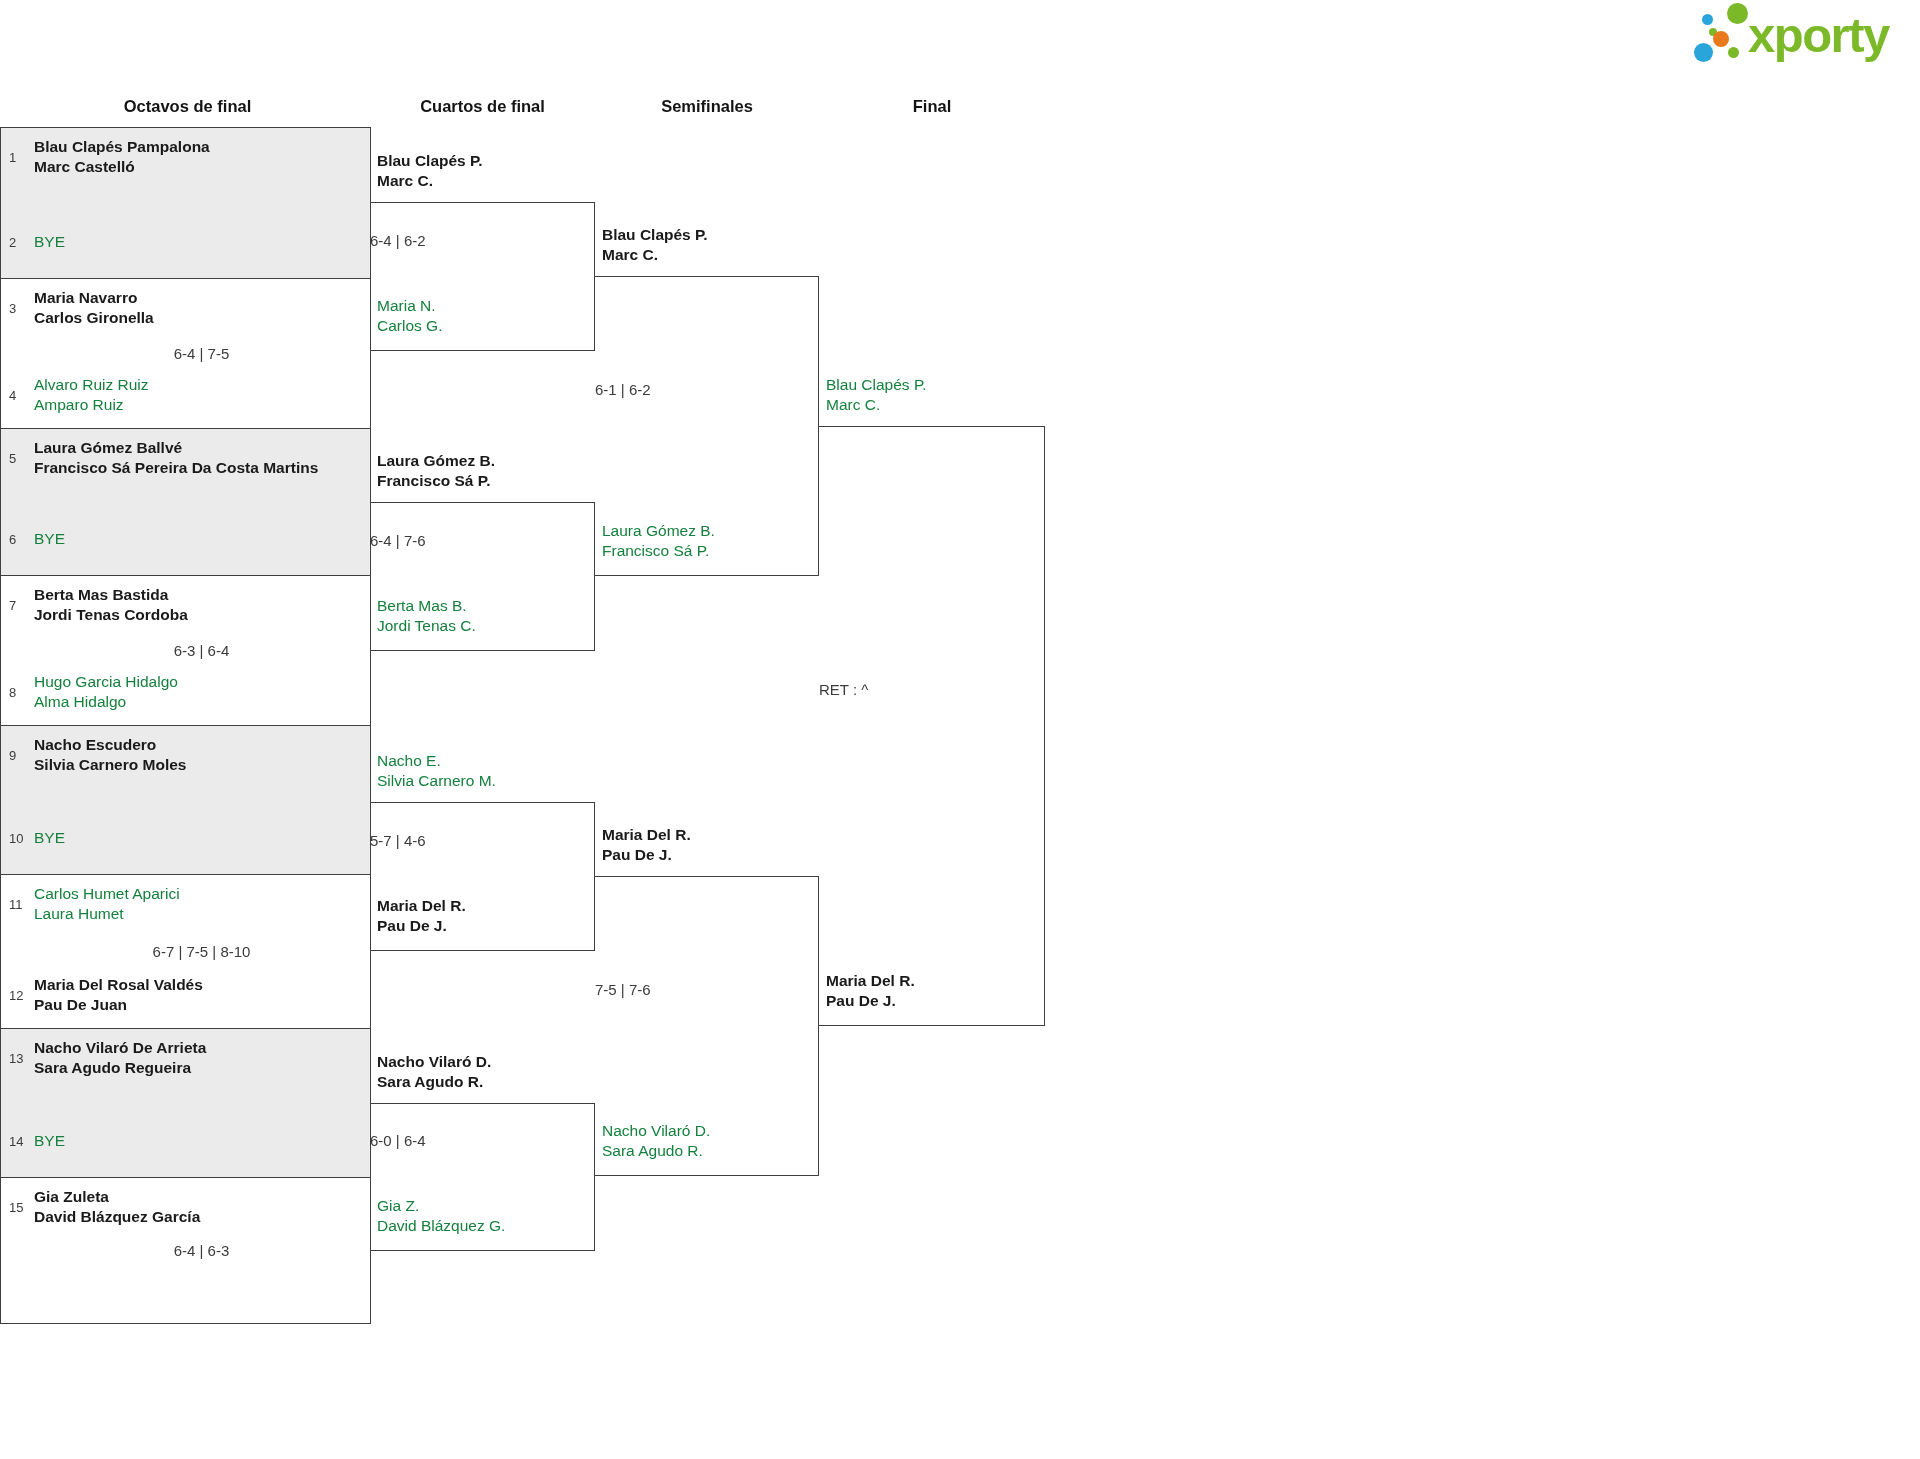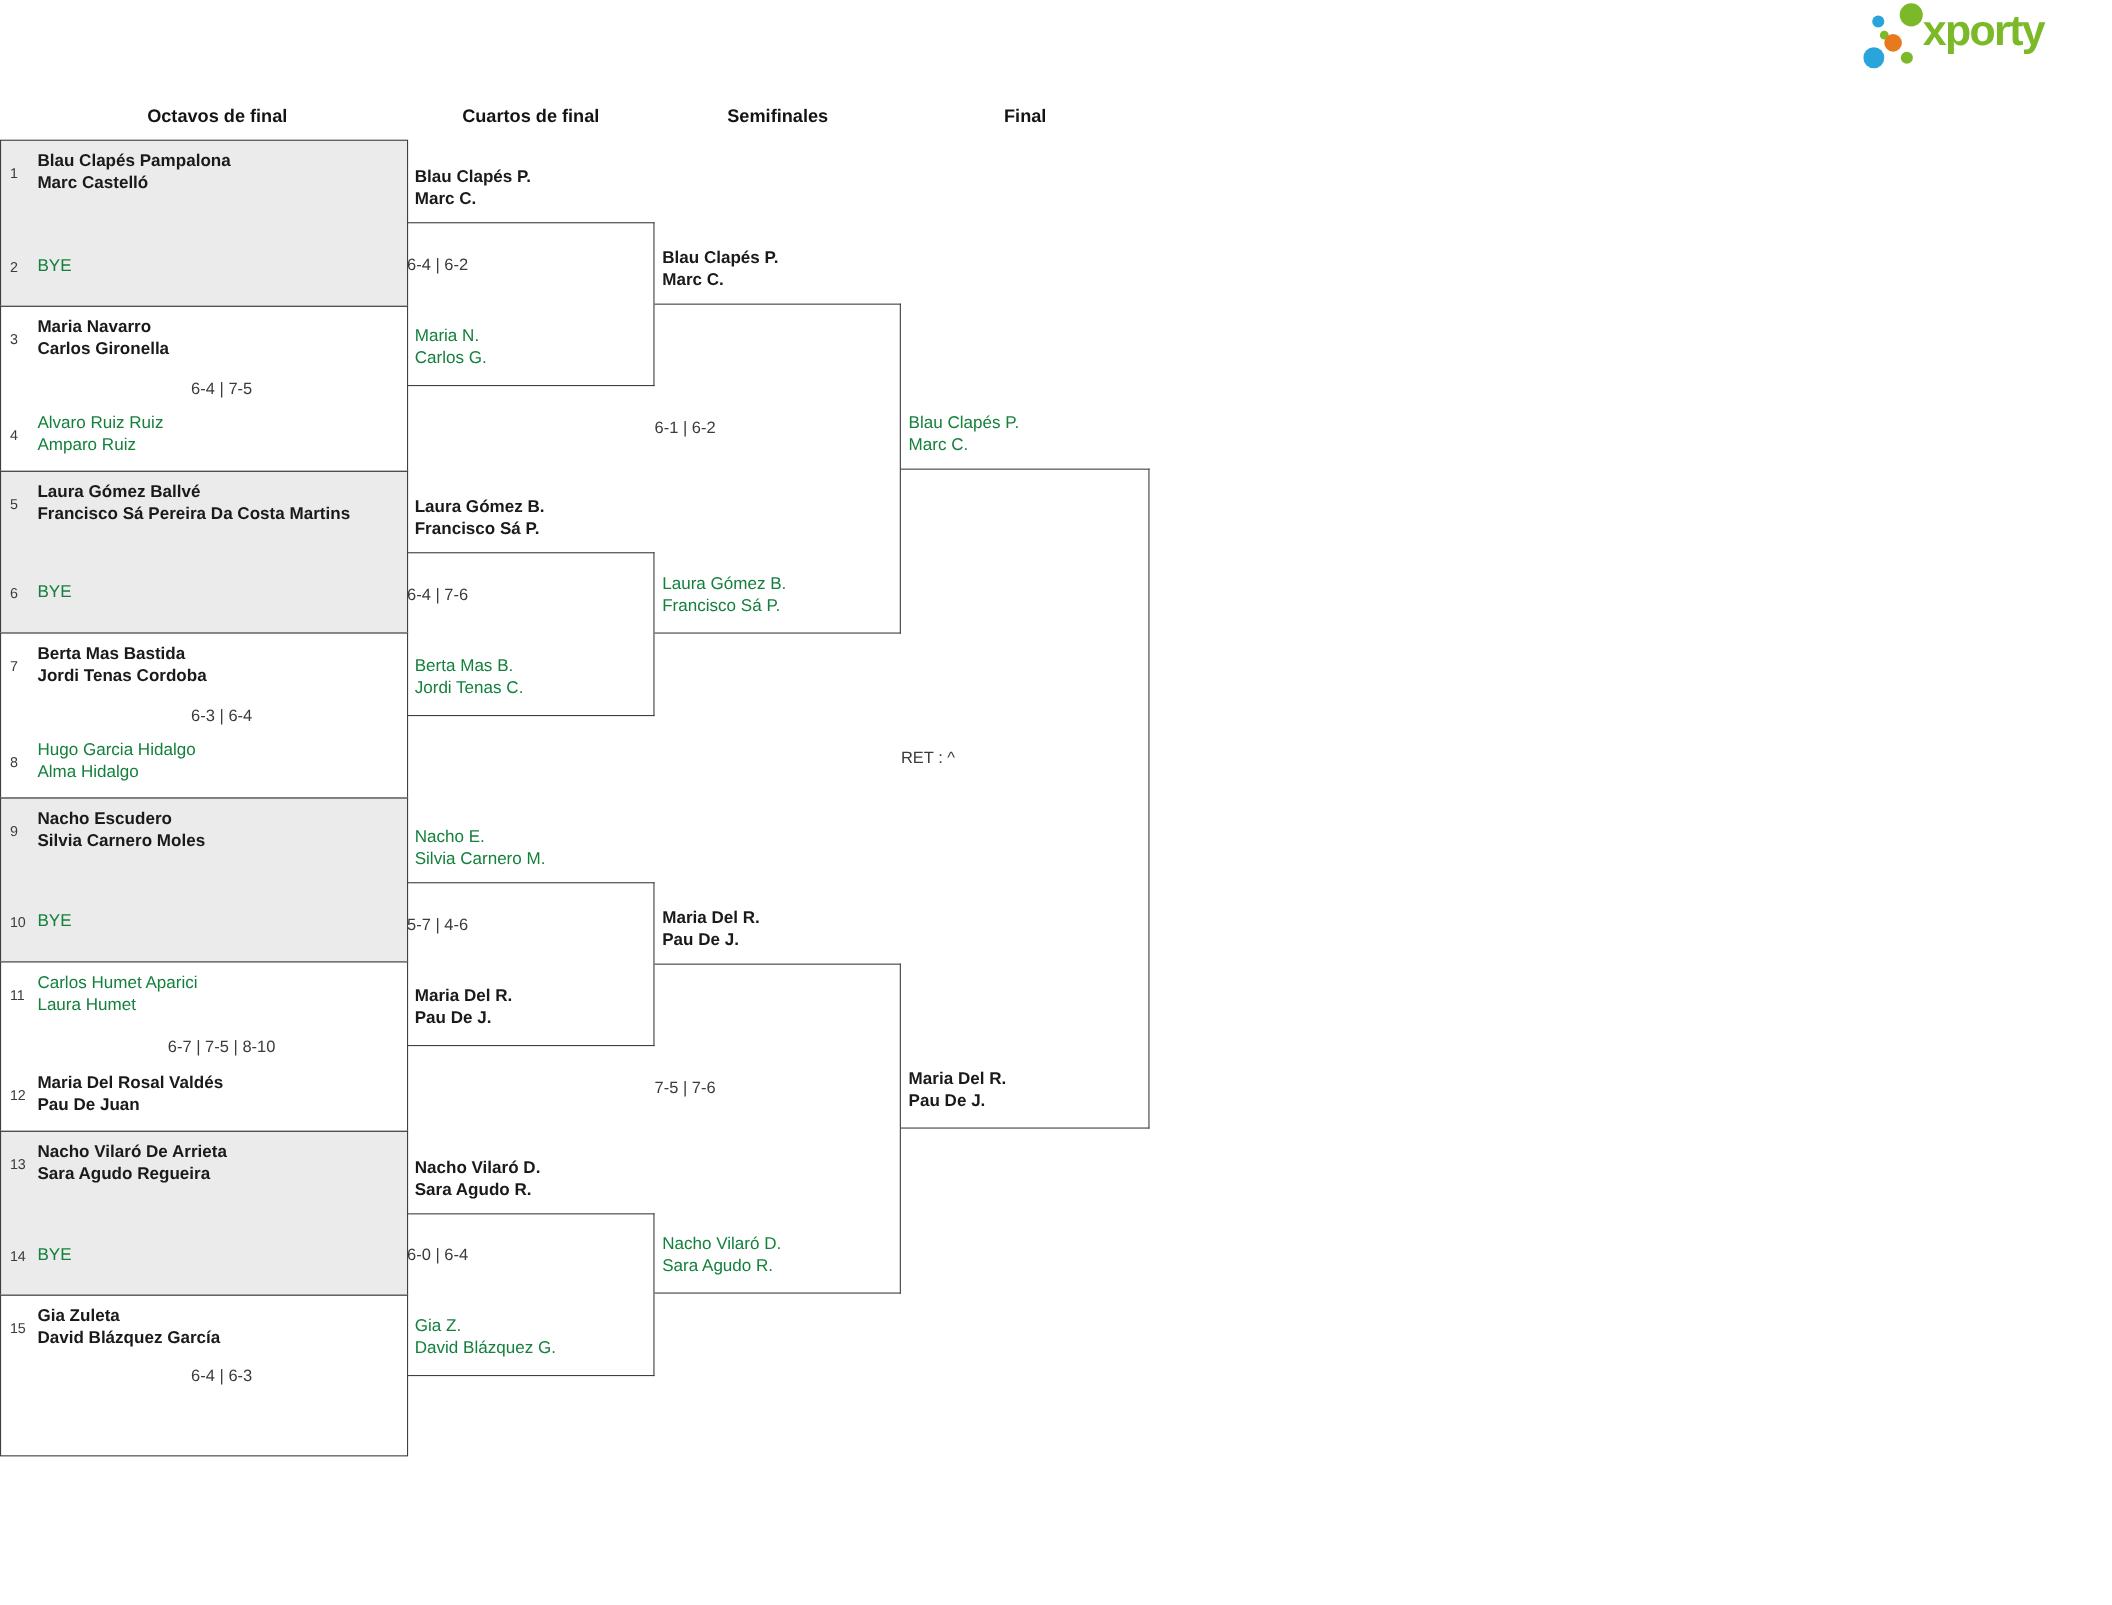--- a/index.html
+++ b/index.html
@@ -6,21 +6,21 @@
   .page{position:relative;width:1920px;height:1459px;background:#fff;overflow:hidden;
         font-family:"Liberation Sans",sans-serif;color:#1c1c1c;}
 
   
   .title{position:absolute;top:4px;left:2px;font-size:26px;font-weight:700;
          line-height:34px;color:#151515;}
 
   
   .logo{position:absolute;left:1686px;top:3px;width:232px;height:64px;}
   .dot{position:absolute;border-radius:50%;}
-  .wordmark{position:absolute;left:62px;top:4px;font-size:39px;font-weight:800;
+  .wordmark{position:absolute;left:62px;top:4px;font-size:49px;font-weight:800;
             letter-spacing:-1.5px;color:#7bb928;}
 
   
   .round-h{position:absolute;top:95px;text-align:center;font-size:16.5px;
            font-weight:600;color:#141414;line-height:22px;}
 
   
   .obox{position:absolute;left:0;width:371px;border:1px solid #3f3f3f;
         box-sizing:border-box;background:#fff;}
   .obox.shaded{background:#ebebeb;}
@@ -52,21 +52,21 @@
   <div class="logo">
     <span class="dot" style="left:41px;top:0;width:21px;height:21px;background:#7bb928;"></span>
     <span class="dot" style="left:16px;top:11px;width:11px;height:11px;background:#2aa5dc;"></span>
     <span class="dot" style="left:23px;top:25px;width:8px;height:8px;background:#7bb928;"></span>
     <span class="dot" style="left:27px;top:28px;width:16px;height:16px;background:#e8791d;"></span>
     <span class="dot" style="left:8px;top:40px;width:19px;height:19px;background:#2aa5dc;"></span>
     <span class="dot" style="left:42px;top:44px;width:11px;height:11px;background:#7bb928;"></span>
     <span class="wordmark">xporty</span>
   </div>
 
-  <div class="round-h" style="left:12px;width:371px">Octavos de final</div>
+  <div class="round-h" style="left:2px;width:371px">Octavos de final</div>
   <div class="round-h" style="left:370px;width:225px">Cuartos de final</div>
   <div class="round-h" style="left:595px;width:224px">Semifinales</div>
   <div class="round-h" style="left:819px;width:226px">Final</div>
 
   <div class="obox shaded" style="top:127px;height:152px">
     <div class="entry top">
       <span class="seed">1</span>
       <span class="names win">
           <span class="nline">Blau Clapés Pampalona</span>
           <span class="nline">Marc Castelló</span>

